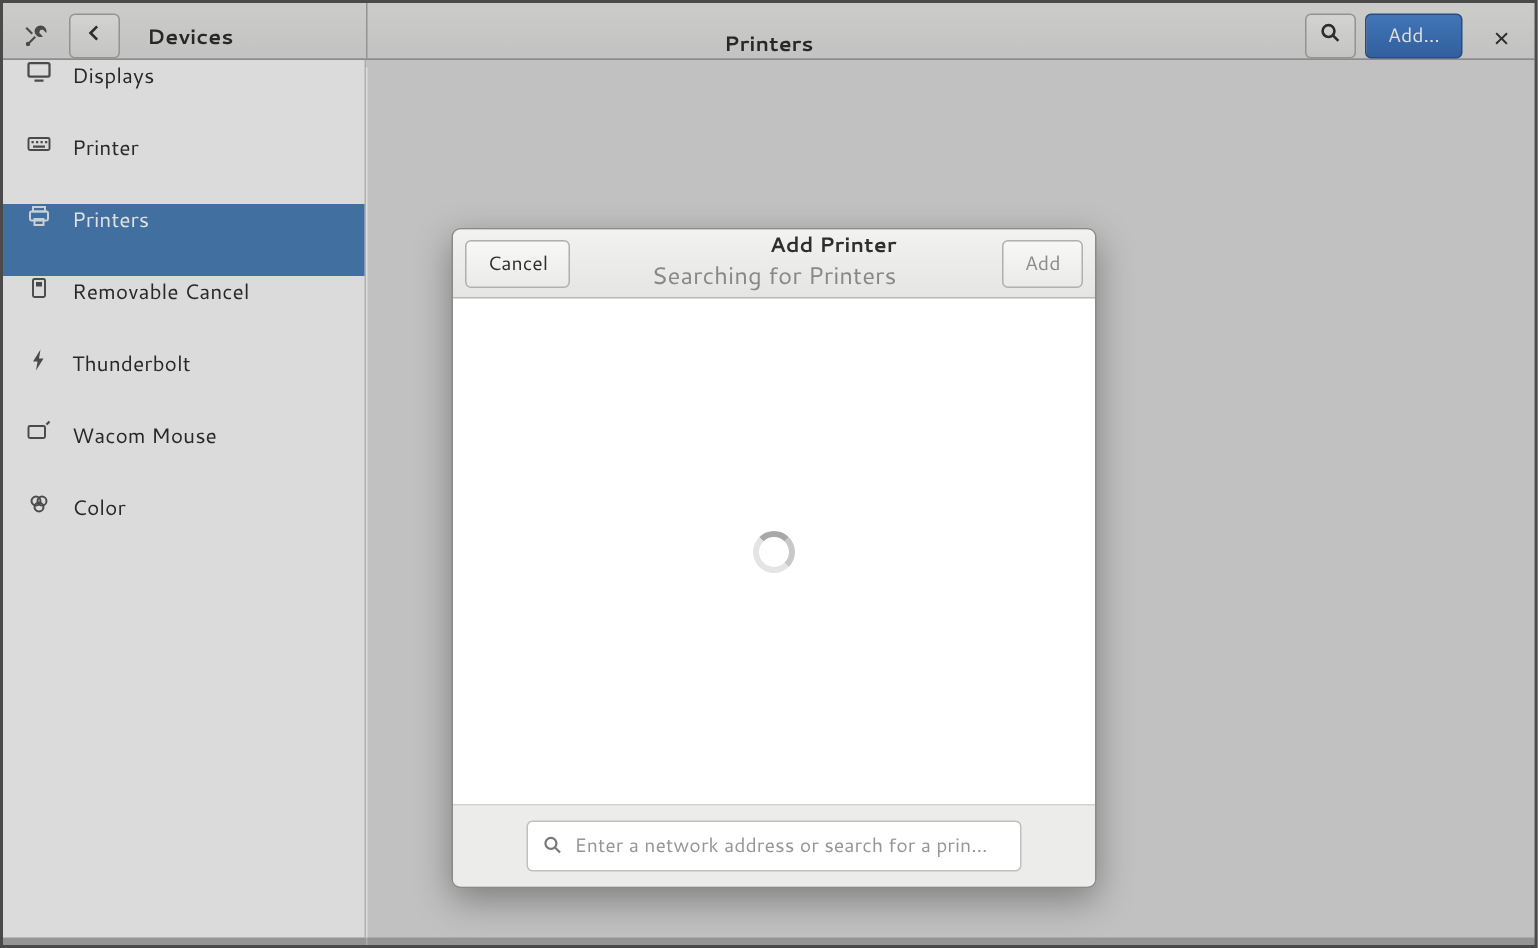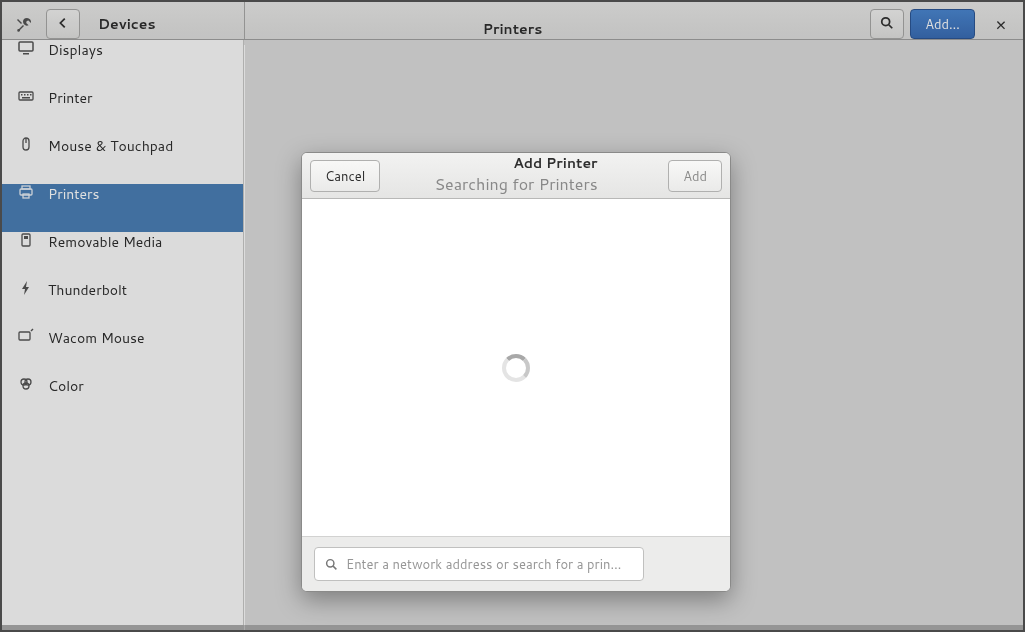--- a/index.html
+++ b/index.html
@@ -244,21 +244,21 @@
       border-radius: 50%;
       animation: spin 1s linear infinite;
     }
     @keyframes spin { to { transform: rotate(360deg); } }
     .dialog-footer {
       height: 55px;
       background: #ececeb;
       border-top: 1px solid #d2d2d1;
       display: flex;
       align-items: center;
-      justify-content: flex-start;
+      justify-content: center;
       padding: 0 12px;
     }
     .search-field {
       width: 330px;
       height: 34px;
       background: #fff;
       border: 1px solid #c0c0bf;
       border-radius: 4px;
       display: flex;
       align-items: center;
@@ -336,49 +336,40 @@
             <rect x="3" y="6" width="1.5" height="1.5" fill="currentColor"></rect>
             <rect x="6" y="6" width="1.5" height="1.5" fill="currentColor"></rect>
             <rect x="9" y="6" width="1.5" height="1.5" fill="currentColor"></rect>
             <rect x="12" y="6" width="1.5" height="1.5" fill="currentColor"></rect>
             <rect x="4" y="9" width="8" height="1.5" fill="currentColor"></rect>
           </svg>
       </span>
       <span>Printer</span>
     </div>
 
-    <div class="sidebar-item">
-      <span class="sidebar-icon">
-        <svg viewBox="0 0 16 16" width="16" height="16">
-            <rect x="5" y="2" width="6" height="12" rx="3" fill="none" stroke="currentColor" stroke-width="1.3"></rect>
-            <line x1="8" y1="2" x2="8" y2="7" stroke="currentColor" stroke-width="1.3"></line>
-          </svg>
-      </span>
-      <span>Mouse &amp; Touchpad</span>
-    </div>
 
     <div class="sidebar-item selected">
       <span class="sidebar-icon">
         <svg viewBox="0 0 16 16" width="16" height="16">
             <rect x="4" y="2" width="8" height="3" fill="none" stroke="currentColor" stroke-width="1.3"></rect>
             <rect x="2" y="5" width="12" height="6" rx="1" fill="none" stroke="currentColor" stroke-width="1.3"></rect>
             <rect x="5" y="10" width="6" height="4" fill="none" stroke="currentColor" stroke-width="1.3"></rect>
           </svg>
       </span>
       <span>Printers</span>
     </div>
 
     <div class="sidebar-item">
       <span class="sidebar-icon">
         <svg viewBox="0 0 16 16" width="16" height="16">
             <rect x="4" y="2" width="8" height="12" rx="1" fill="none" stroke="currentColor" stroke-width="1.3"></rect>
             <rect x="6" y="4" width="4" height="3" fill="currentColor"></rect>
           </svg>
       </span>
-      <span>Removable Media</span>
+      <span>Removable Cancel</span>
     </div>
 
     <div class="sidebar-item">
       <span class="sidebar-icon">
         <svg viewBox="0 0 16 16" width="16" height="16">
             <path fill="currentColor" d="M9 1 4 9h3l-1 6 5-8H8z"></path>
           </svg>
       </span>
       <span>Thunderbolt</span>
     </div>

